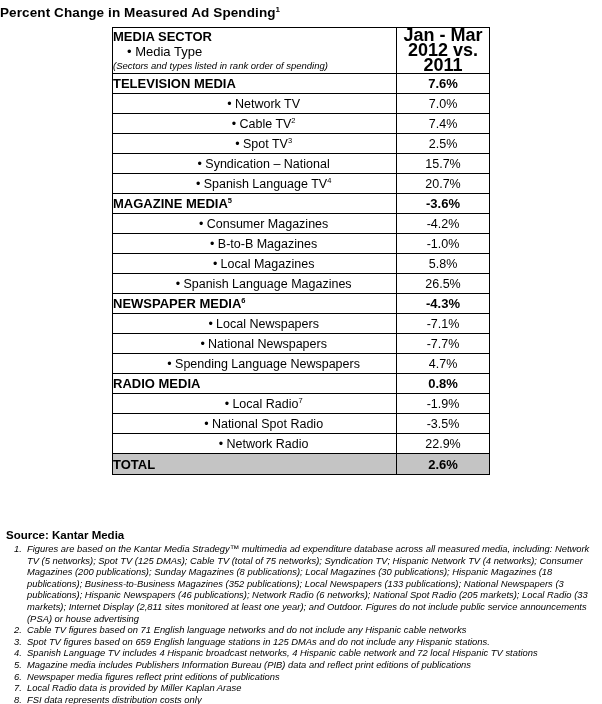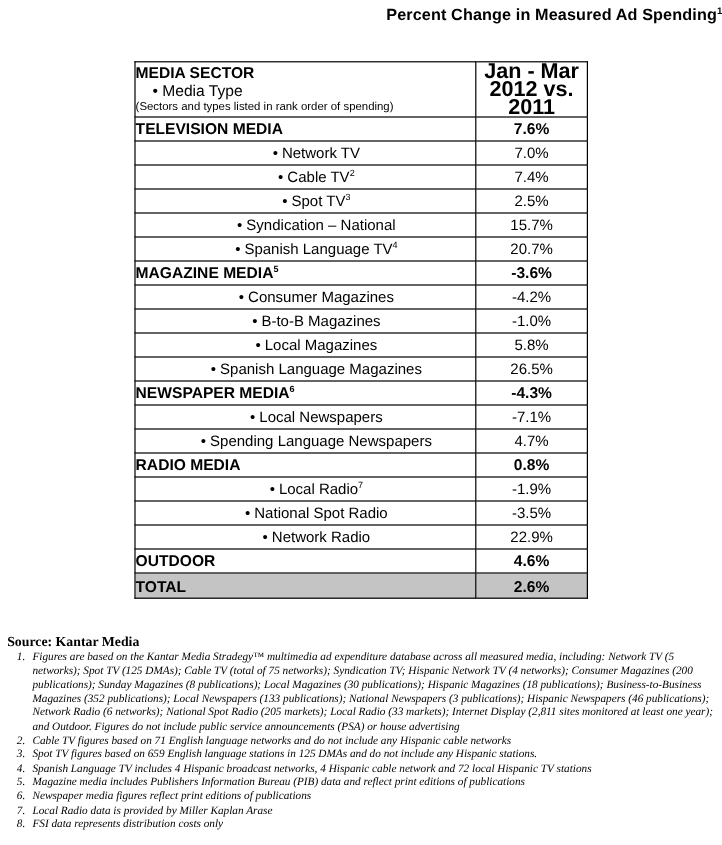--- a/index.html
+++ b/index.html
@@ -11,46 +11,44 @@
     width: 602px;
     height: 704px;
     font-family: "Liberation Sans", sans-serif;
     color: #000000;
     overflow: hidden;
     position: relative;
   }
 
   
   #page-title {
-    text-align: right;
+    text-align: left;
     font-size: 13.5px;
     font-weight: bold;
     padding-top: 5px;
     letter-spacing: 0.1px;
-    padding-left: 36px;
   }
   #page-title sup {
     font-size: 8px;
     vertical-align: super;
     line-height: 0;
   }
 
   
   #table-wrap {
     position: absolute;
     left: 112px;
     top: 27px;
     width: 375px;
   }
   table.ad-table {
     border-collapse: collapse;
     width: 375px;
     table-layout: fixed;
     border: 1.6px solid #000;
-    margin-top: 24px;
   }
   table.ad-table td {
     border: 1px solid #000;
     padding: 0;
     vertical-align: middle;
     font-size: 12.5px;
   }
   td.c-label {
     width: 283px;
     padding: 1px 4px 1px 6px;
@@ -70,20 +68,21 @@
     font-weight: bold;
     font-size: 13px;
     line-height: 15px;
   }
   .hdr-type {
     font-size: 13px;
     line-height: 16px;
     padding-left: 14px;
   }
   .hdr-note {
+    font-style: italic;
     font-size: 9.5px;
     line-height: 12px;
     padding-bottom: 1px;
   }
   .hdr-period {
     font-weight: bold;
     font-size: 18px;
     line-height: 15px;
   }
 
@@ -129,21 +128,20 @@
     vertical-align: super;
     line-height: 0;
   }
 
   
   #footnotes {
     position: absolute;
     left: 6px;
     top: 528px;
     width: 592px;
-    font-family: Liberation Serif, serif;
   }
   #source-line {
     font-weight: bold;
     font-size: 11.5px;
     line-height: 14px;
     margin-bottom: 1px;
   }
   .fn-row {
     display: flex;
     font-style: italic;
@@ -226,43 +224,43 @@
         </tr>
         <tr class="sector">
           <td class="c-label"><span>NEWSPAPER MEDIA</span><sup class="fn">6</sup></td>
           <td class="c-value">-4.3%</td>
         </tr>
         <tr class="item">
           <td class="c-label"><span class="bullet">•</span><span>Local Newspapers</span></td>
           <td class="c-value">-7.1%</td>
         </tr>
         <tr class="item">
+          <td class="c-label"><span class="bullet">•</span><span>National Newspapers</span></td>
+          <td class="c-value">-7.7%</td>
+        </tr>
+        <tr class="item">
           <td class="c-label"><span class="bullet">•</span><span>Spending Language Newspapers</span></td>
           <td class="c-value">4.7%</td>
         </tr>
         <tr class="sector">
           <td class="c-label"><span>RADIO MEDIA</span></td>
           <td class="c-value">0.8%</td>
         </tr>
         <tr class="item">
           <td class="c-label"><span class="bullet">•</span><span>Local Radio</span><sup class="fn">7</sup></td>
           <td class="c-value">-1.9%</td>
         </tr>
         <tr class="item">
           <td class="c-label"><span class="bullet">•</span><span>National Spot Radio</span></td>
           <td class="c-value">-3.5%</td>
         </tr>
         <tr class="item">
           <td class="c-label"><span class="bullet">•</span><span>Network Radio</span></td>
           <td class="c-value">22.9%</td>
         </tr>
-        <tr class="sector">
-          <td class="c-label"><span>OUTDOOR</span></td>
-          <td class="c-value">4.6%</td>
-        </tr>
         <tr class="total">
           <td class="c-label"><span>TOTAL</span></td>
           <td class="c-value">2.6%</td>
         </tr>
       </tbody>
   </table>
 </div>
 
 <div id="footnotes">
   <div id="source-line">Source:  Kantar Media</div>

